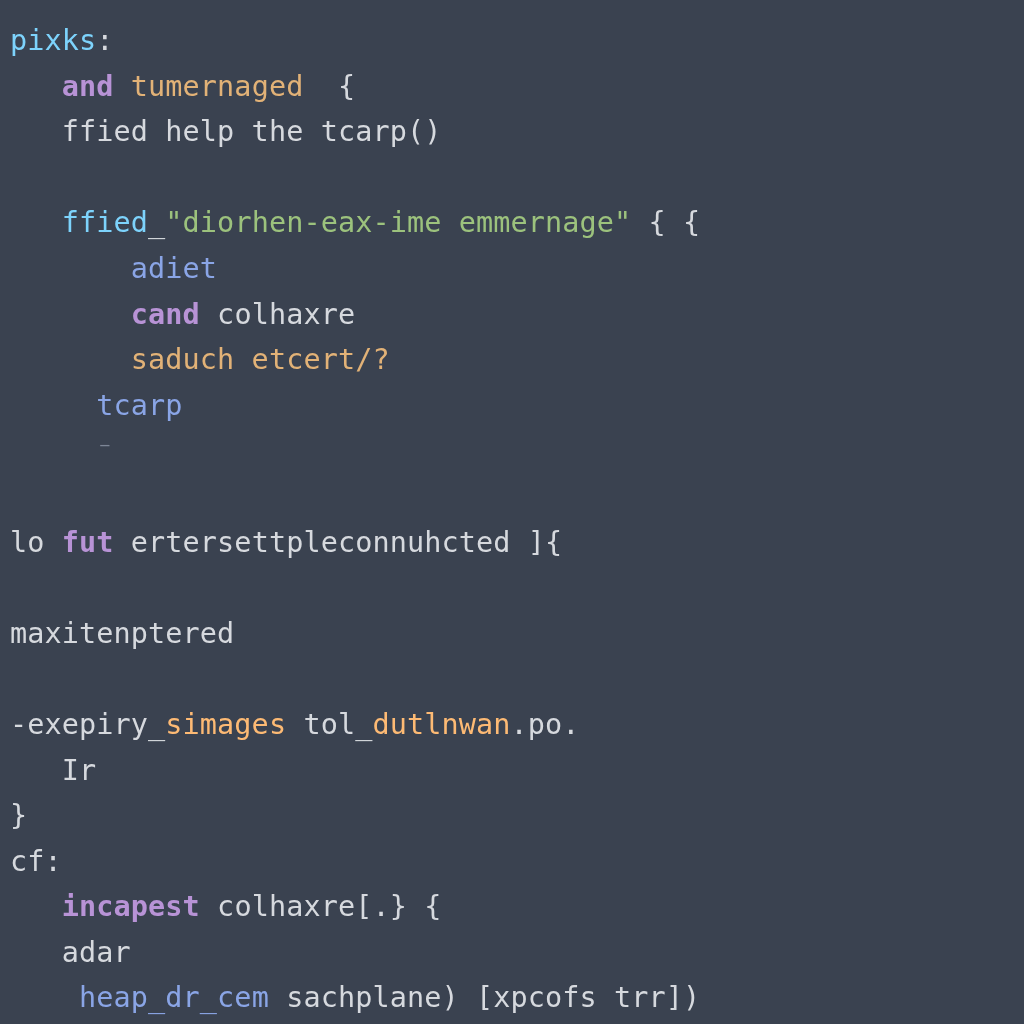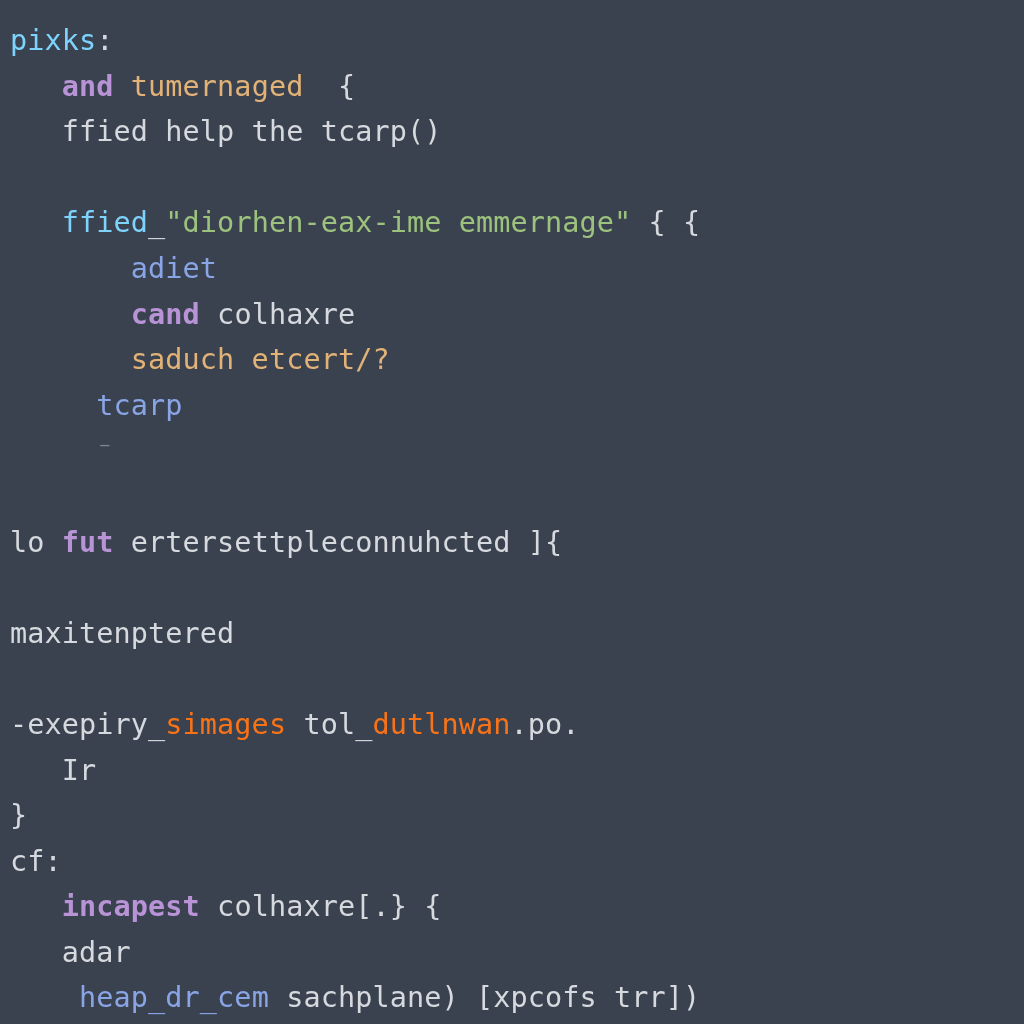--- a/index.html
+++ b/index.html
@@ -11,21 +11,21 @@
     line-height:1.60;
     color:#d6d9de;
     white-space:pre;
     letter-spacing:0.1px;
   }
   .k-pink   {color:#7dd3fc;}   
   .k-purple {color:#b893d6;font-weight:bold;}   
   .k-orange {color:#e2b277;text-align:center;}   
   .k-green  {color:#9cc27d;}   
   .k-blue   {color:#8aa5e6;}   
-  .k-teal   {color:#f97316;}   
+  .k-teal   {color:#fdba74;}   
   .plain    {color:#d6d9de;}
   .muted    {color:#7d8696;}
 </style>
 </head>
 <body>
 
 <pre class="code"><span><span class="k-pink">pixks</span><span class="plain">:</span></span>
 <span>   <span class="k-purple">and</span><span class="k-orange"> tumernaged</span><span class="plain">  {</span></span>
 <span>   <span class="plain">ffied help the tcarp()</span></span>
 <span><span class="plain"></span></span>

